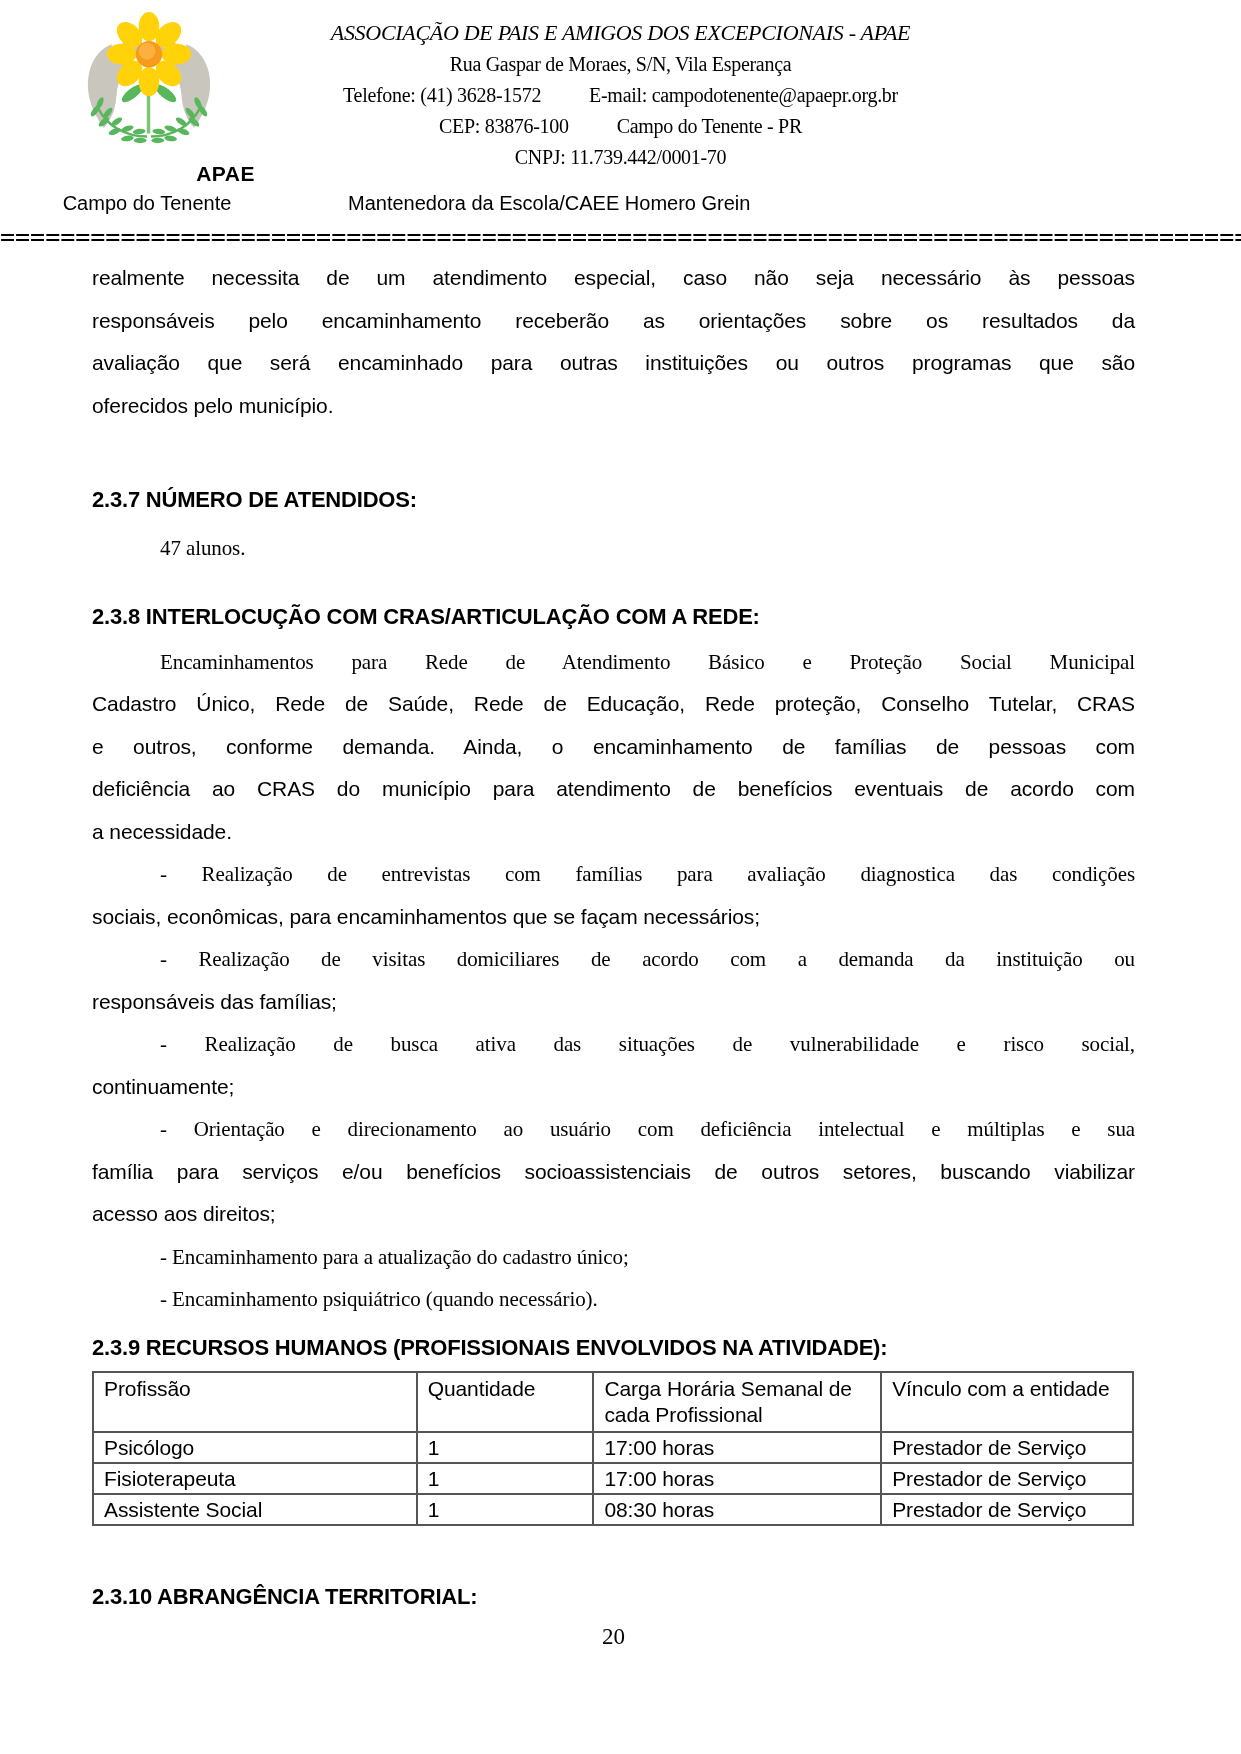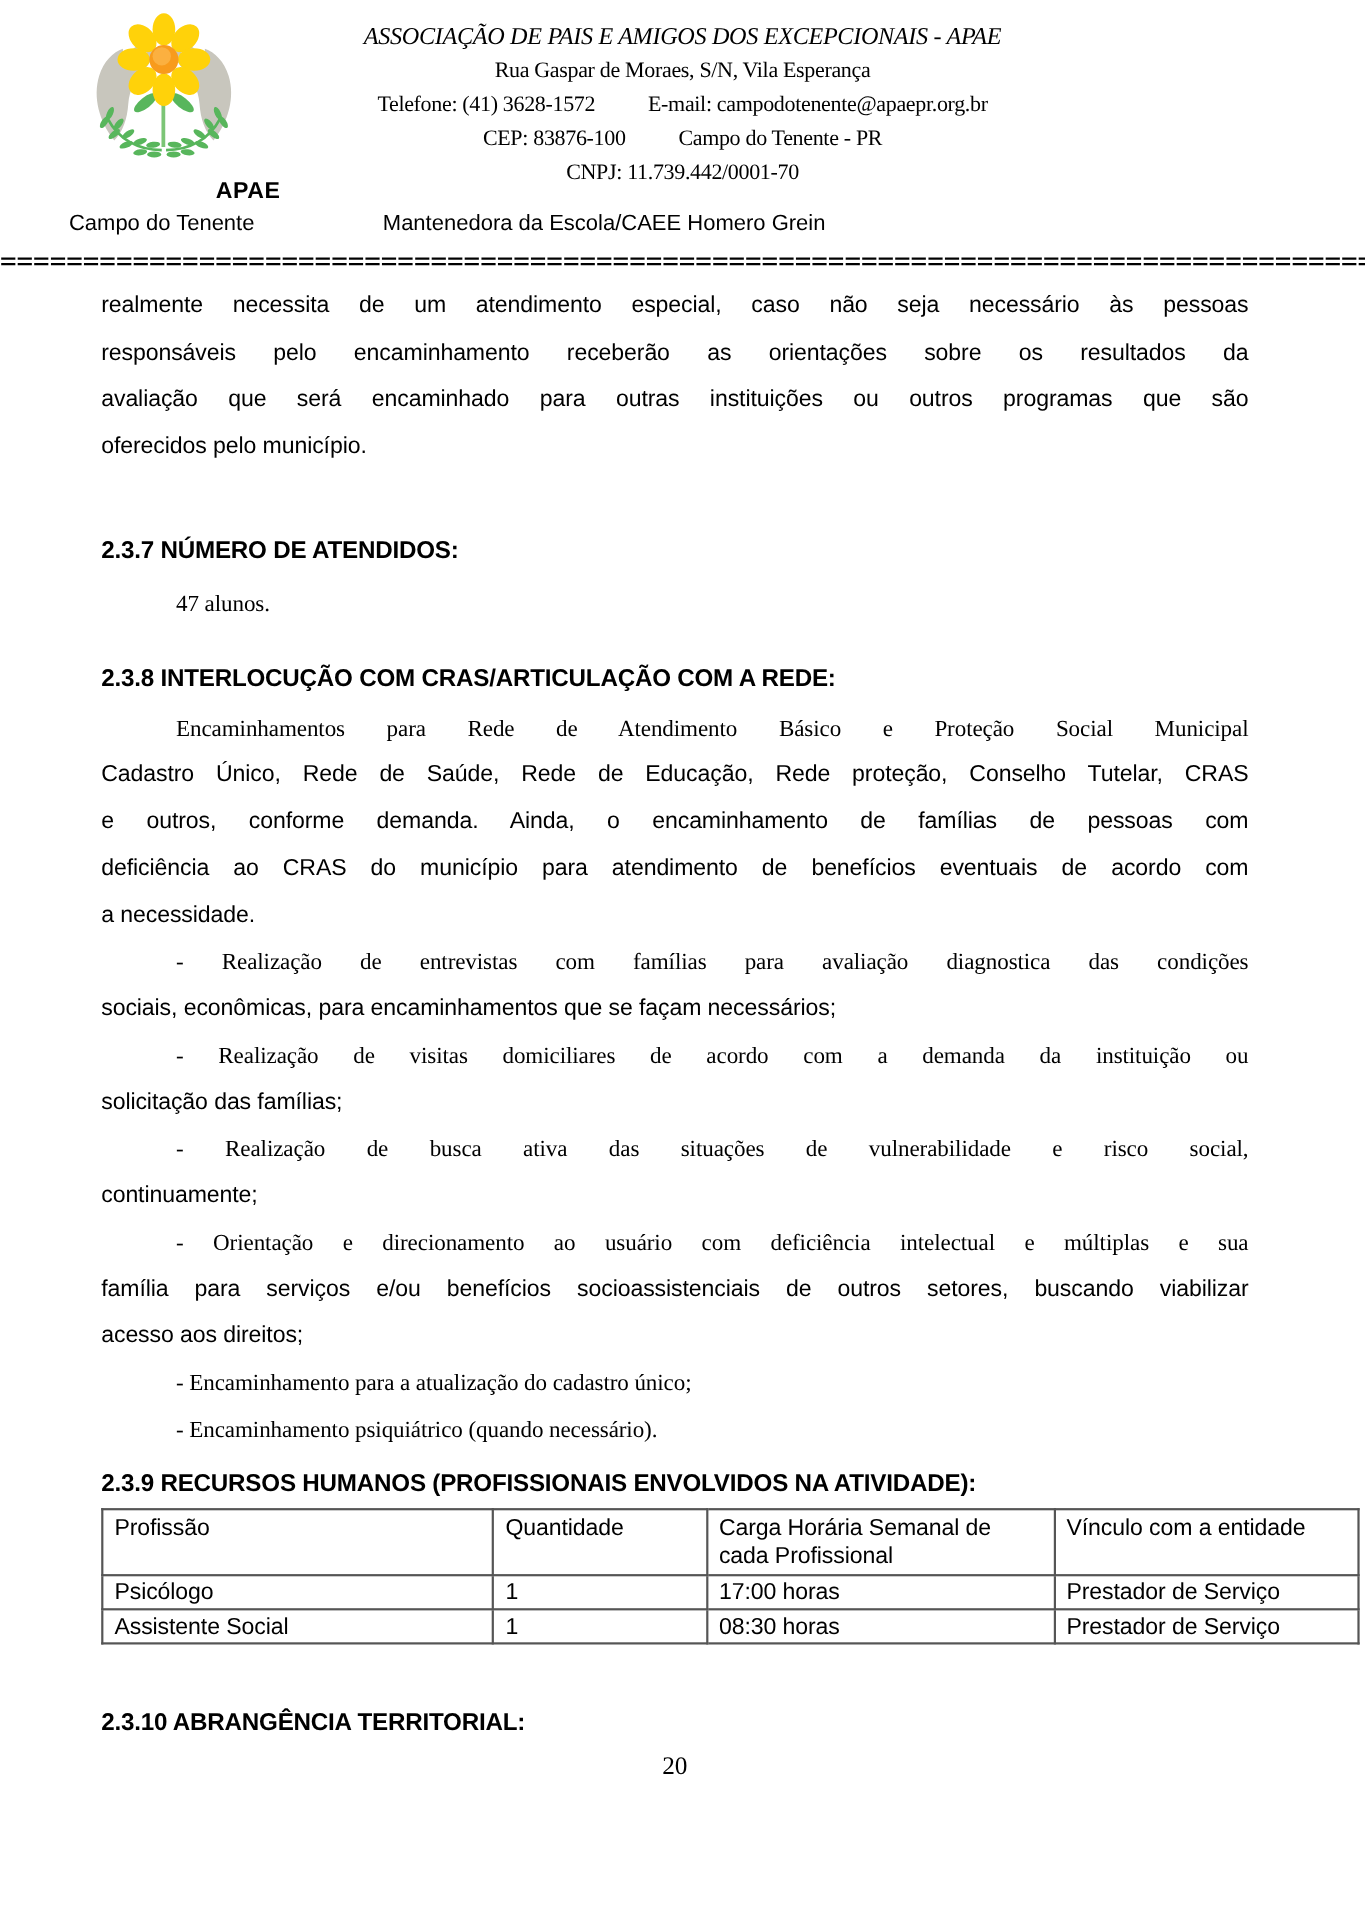--- a/index.html
+++ b/index.html
@@ -34,21 +34,21 @@
   .para .ln{text-align:justify;text-align-last:justify;}
   .para .ln.last{text-align-last:left;}
   .para.indent .ln:first-child{padding-left:68px;font-family:Liberation Serif, serif;}
   h2{font-size:22px;line-height:42px;margin:0;font-weight:bold;letter-spacing:-0.2px;}
   #h-237{margin-top:52px;}
   #p-237{margin-top:6px;}
   #h-238{margin-top:26px;}
   #p-238{margin-top:3px;}
   #h-239{margin-top:6px;}
   
-  table.rh{border-collapse:collapse;width:1144px;table-layout:fixed;margin-top:2px;padding-left:26px;}
+  table.rh{border-collapse:collapse;width:1042px;table-layout:fixed;margin-top:2px;padding-left:26px;}
   table.rh th,table.rh td{border:2px solid #555;font-size:21px;vertical-align:top;
     padding:3px 10px;font-weight:normal;text-align:left;letter-spacing:-0.1px;}
   table.rh th{line-height:26px;}
   table.rh td{line-height:25px;padding-top:2px;padding-bottom:2px;margin-top:41px;}
   col.c1{width:315px;}col.c2{width:172px;}col.c3{width:280px;}col.c4{width:245px;}
   #h-2310{margin-top:50px;}
   .pageno{text-align:center;font-family:"Liberation Serif",serif;font-size:23px;
     line-height:30px;margin-top:4px;}
 </style>
 </head>
@@ -143,21 +143,21 @@
         <div class="ln">deficiência ao CRAS do município para atendimento de benefícios eventuais de acordo com</div>
         <div class="ln last">a necessidade.</div>
       </div>
 
     <div class="para indent">
         <div class="ln">- Realização de entrevistas com famílias para avaliação diagnostica das condições</div>
         <div class="ln last">sociais, econômicas, para encaminhamentos que se façam necessários;</div>
       </div>
     <div class="para indent">
         <div class="ln">- Realização de visitas domiciliares de acordo com a demanda da instituição ou</div>
-        <div class="ln last">solicitação das famílias;</div>
+        <div class="ln last">responsáveis das famílias;</div>
       </div>
     <div class="para indent">
         <div class="ln">- Realização de busca ativa das situações de vulnerabilidade e risco social,</div>
         <div class="ln last">continuamente;</div>
       </div>
     <div class="para indent">
         <div class="ln">- Orientação e direcionamento ao usuário com deficiência intelectual e múltiplas e sua</div>
         <div class="ln">família para serviços e/ou benefícios socioassistenciais de outros setores, buscando viabilizar</div>
         <div class="ln last">acesso aos direitos;</div>
       </div>
@@ -184,20 +184,26 @@
         <th>Carga Horária Semanal de cada Profissional</th>
         <th>Vínculo com a entidade</th>
       </tr>
       <tr>
         <td>Psicólogo</td>
         <td>1</td>
         <td>17:00 horas</td>
         <td>Prestador de Serviço</td>
       </tr>
       <tr>
+        <td>Fisioterapeuta</td>
+        <td>1</td>
+        <td>17:00 horas</td>
+        <td>Prestador de Serviço</td>
+      </tr>
+      <tr>
         <td>Assistente Social</td>
         <td>1</td>
         <td>08:30 horas</td>
         <td>Prestador de Serviço</td>
       </tr>
     </tbody>
       </table>
 
     <h2 id="h-2310">2.3.10 ABRANGÊNCIA TERRITORIAL:</h2>
 

